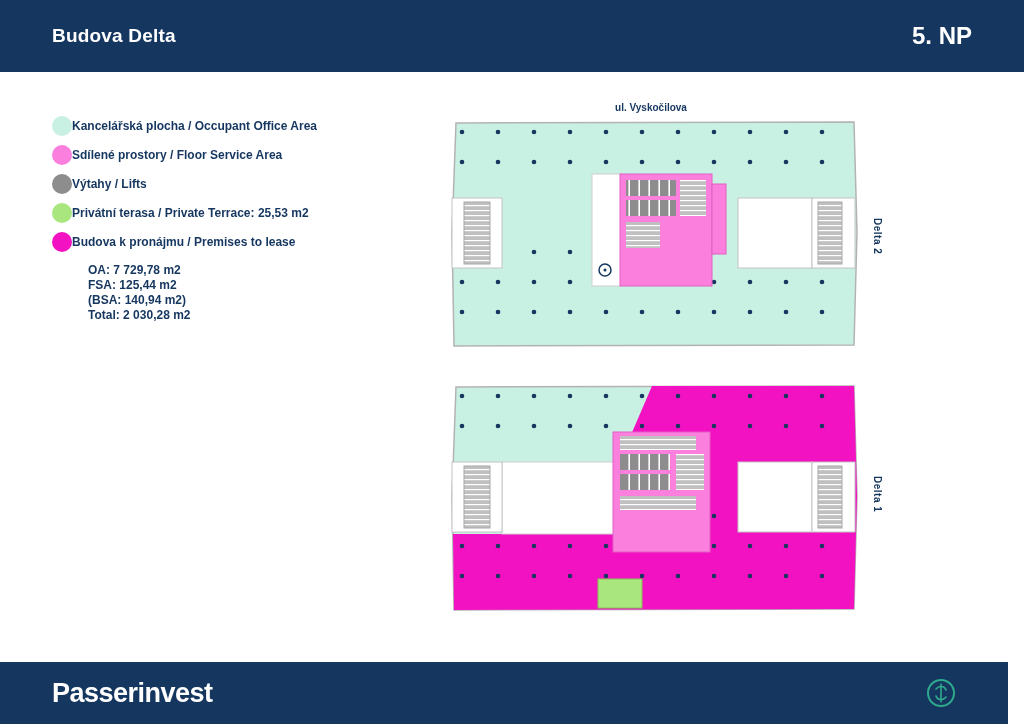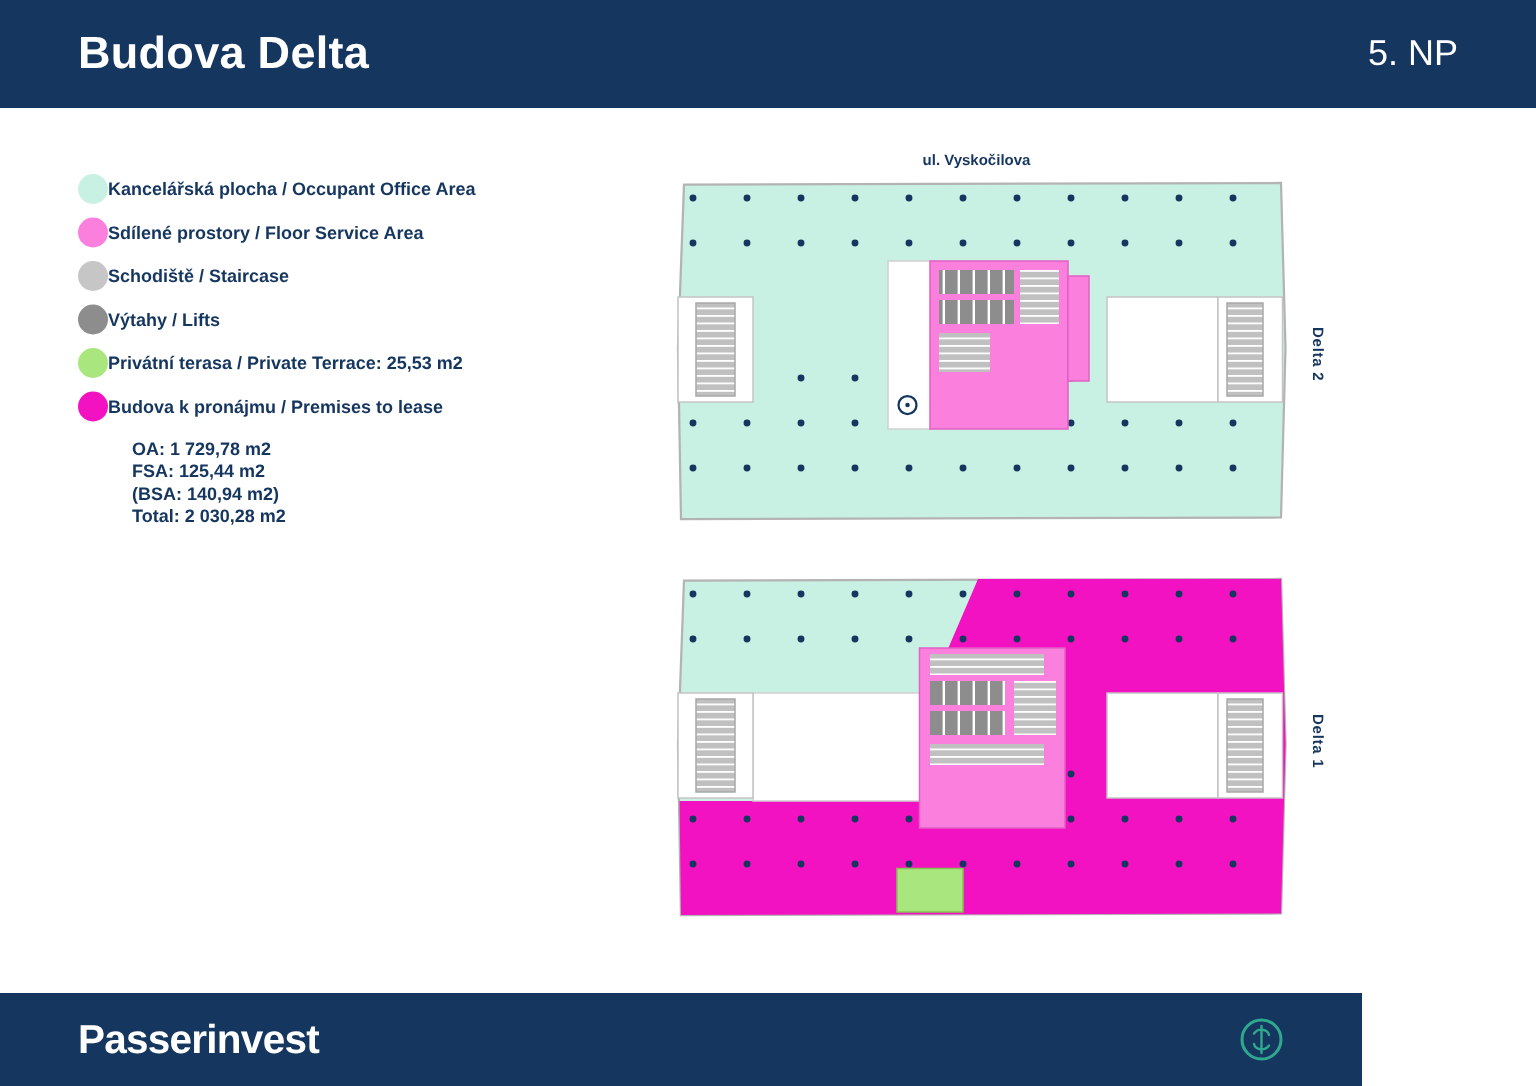--- a/index.html
+++ b/index.html
@@ -12,25 +12,25 @@
   }
   .page{position:absolute;inset:0;width:1024px;height:724px;}
 
   
   .topbar{
     position:absolute;left:0;top:0;width:1024px;height:72px;
     background:#15365f;color:#ffffff;
     display:flex;align-items:center;justify-content:space-between;
     box-sizing:border-box;padding:0 52px;
   }
-  .topbar .title{font-size:30px;font-weight:700;letter-spacing:.2px;}
-  .topbar .floor{font-size:24px;font-weight:400;}
+  .topbar .title{font-size:19px;font-weight:700;letter-spacing:.2px;}
+  .topbar .floor{font-size:24px;font-weight:700;}
 
   .bottombar{
-    position:absolute;left:0;bottom:0;width:908px;height:62px;
+    position:absolute;left:0;bottom:0;width:1008px;height:62px;
     background:#15365f;color:#ffffff;
     display:flex;align-items:center;justify-content:space-between;
     box-sizing:border-box;padding:0 52px;
   }
   .brand{font-size:27px;font-weight:700;letter-spacing:-.5px;}
   .badge{width:30px;height:30px;display:block;}
 
   
   .legend{
     position:absolute;left:52px;top:116px;width:330px;
@@ -75,37 +75,33 @@
   <div class="legend">
     <div class="legend-row">
       <span class="swatch" style="background: rgb(201, 241, 227);"></span>
       <span class="legend-label">Kancelářská plocha / Occupant Office Area</span>
     </div>
     <div class="legend-row">
       <span class="swatch" style="background: rgb(251, 128, 222);"></span>
       <span class="legend-label">Sdílené prostory / Floor Service Area</span>
     </div>
     <div class="legend-row">
-      <span class="swatch" style="background: rgb(198, 198, 198);"></span>
-      <span class="legend-label">Schodiště / Staircase</span>
-    </div>
-    <div class="legend-row">
       <span class="swatch" style="background: rgb(141, 141, 141);"></span>
       <span class="legend-label">Výtahy / Lifts</span>
     </div>
     <div class="legend-row">
       <span class="swatch" style="background: rgb(169, 231, 126);"></span>
       <span class="legend-label">Privátní terasa / Private Terrace: 25,53 m2</span>
     </div>
     <div class="legend-row">
       <span class="swatch" style="background: rgb(243, 18, 193);"></span>
       <span class="legend-label">Budova k pronájmu / Premises to lease</span>
     </div>
     <div class="legend-details">
-      <div>OA: 1 729,78 m2</div>
+      <div>OA: 7 729,78 m2</div>
       <div>FSA: 125,44 m2</div>
       <div>(BSA: 140,94 m2)</div>
       <div>Total: 2 030,28 m2</div>
     </div>
   </div>
 
   <div class="street-label street-top">ul. Vyskočilova</div>
   <div class="building-label building-top">Delta 2</div>
   <div class="building-label building-bottom">Delta 1</div>
 

